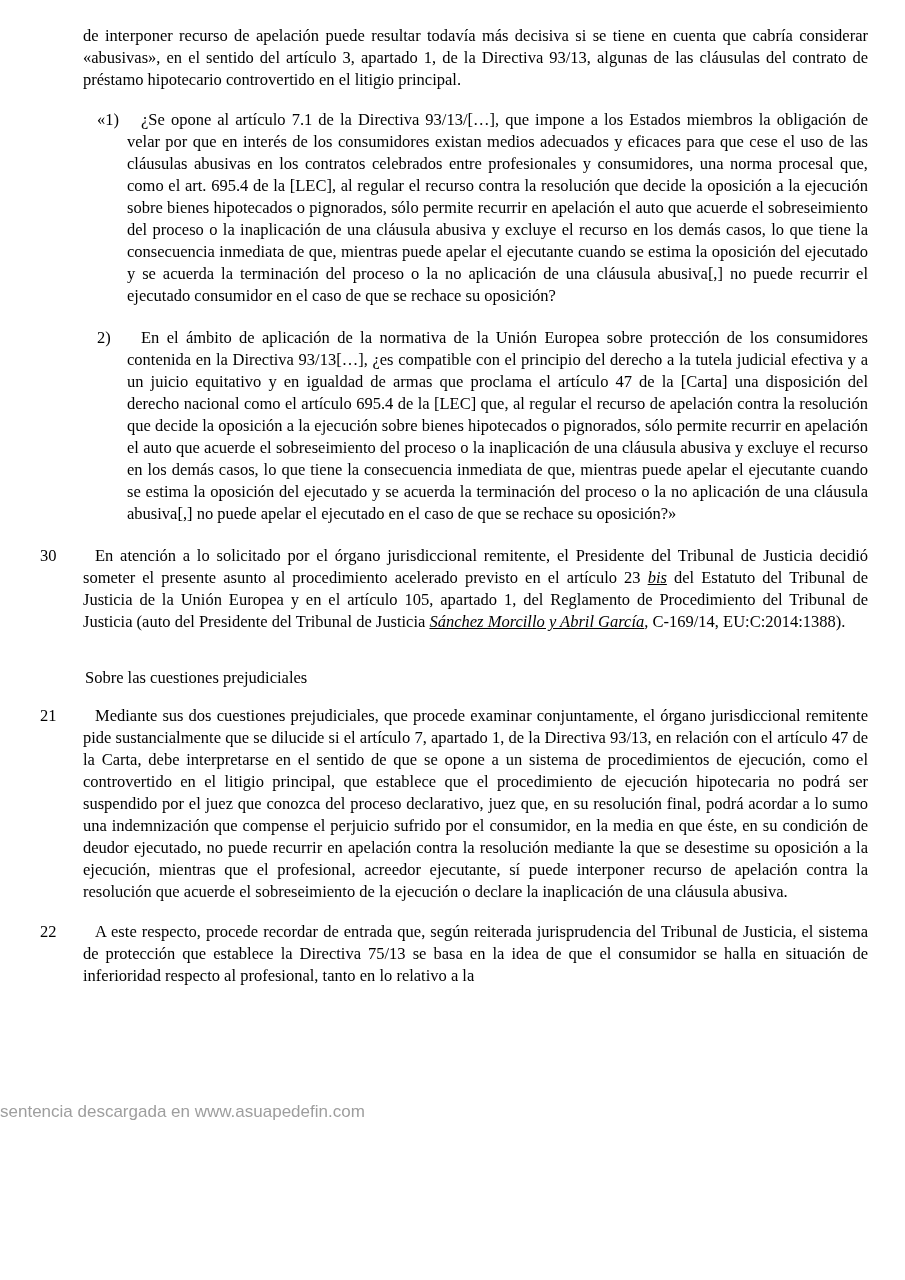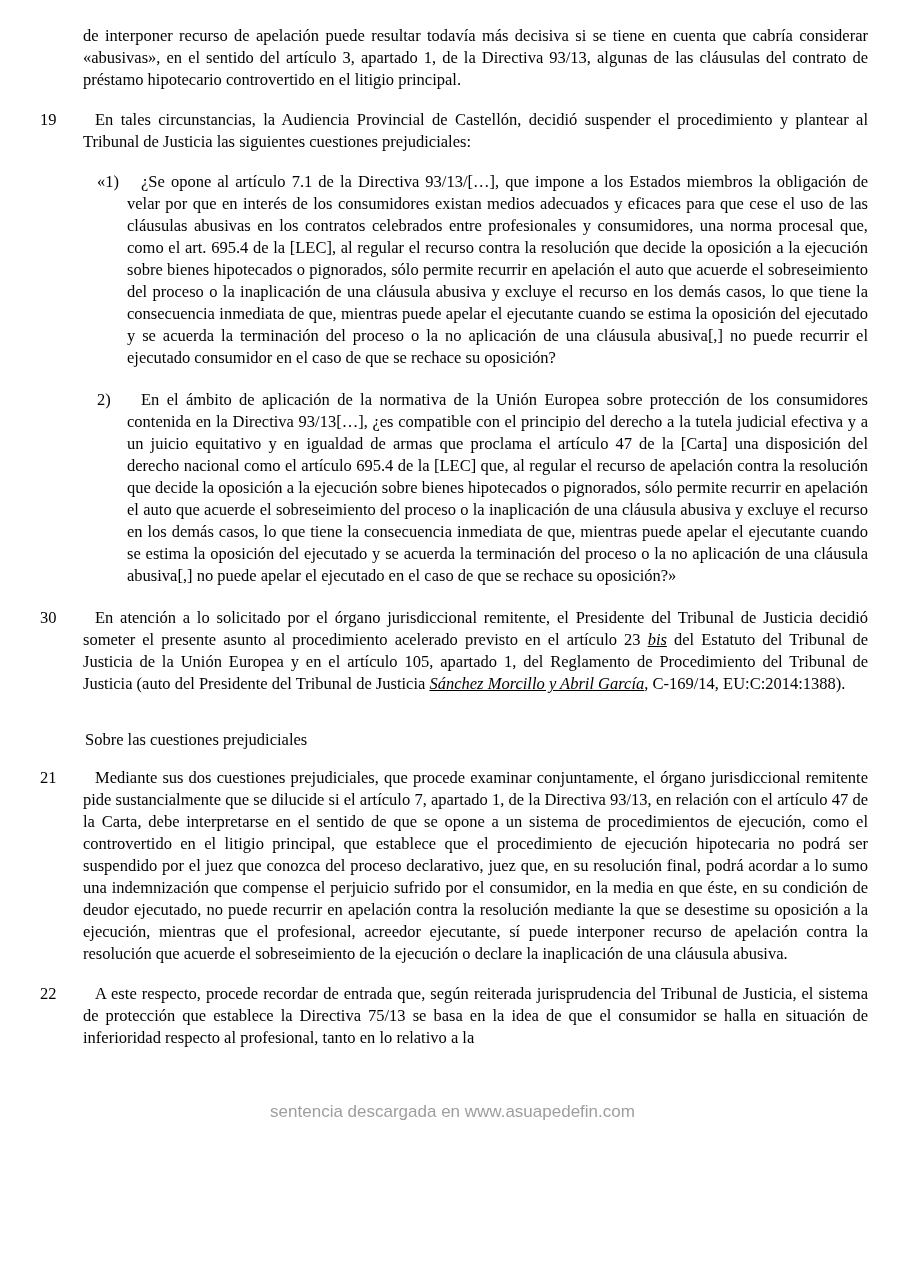--- a/index.html
+++ b/index.html
@@ -60,42 +60,38 @@
   }
   .italic {
     font-style: italic;
     text-decoration: underline;
   }
   .footer-watermark {
     position: absolute;
     left: 0;
     right: 0;
     bottom: 10px;
-    text-align: center;
+    text-align: left;
     font-family: "Liberation Sans", sans-serif;
     font-size: 17px;
     color: #9e9e9e;
     line-height: 20px;
   }
 </style>
 </head>
 <body>
 
 <div class="page">
   <div class="content">
 
     <div class="para continuation">
       <div class="para-num"></div>
       <div class="para-text">de interponer recurso de apelación puede resultar todavía más decisiva si se tiene en cuenta que cabría considerar «abusivas», en el sentido del artículo 3, apartado 1, de la Directiva 93/13, algunas de las cláusulas del contrato de préstamo hipotecario controvertido en el litigio principal.</div>
     </div>
 
-    <div class="para">
-      <div class="para-num">19</div>
-      <div class="para-text">En tales circunstancias, la Audiencia Provincial de Castellón, decidió suspender el procedimiento y plantear al Tribunal de Justicia las siguientes cuestiones prejudiciales:</div>
-    </div>
 
     <div class="quote">
       <div class="quote-marker">«1)</div>
       <div class="quote-text">¿Se opone al artículo 7.1 de la Directiva 93/13/[…], que impone a los Estados miembros la obligación de velar por que en interés de los consumidores existan medios adecuados y eficaces para que cese el uso de las cláusulas abusivas en los contratos celebrados entre profesionales y consumidores, una norma procesal que, como el art. 695.4 de la [LEC], al regular el recurso contra la resolución que decide la oposición a la ejecución sobre bienes hipotecados o pignorados, sólo permite recurrir en apelación el auto que acuerde el sobreseimiento del proceso o la inaplicación de una cláusula abusiva y excluye el recurso en los demás casos, lo que tiene la consecuencia inmediata de que, mientras puede apelar el ejecutante cuando se estima la oposición del ejecutado y se acuerda la terminación del proceso o la no aplicación de una cláusula abusiva[,] no puede recurrir el ejecutado consumidor en el caso de que se rechace su oposición?</div>
     </div>
 
     <div class="quote">
       <div class="quote-marker">2)</div>
       <div class="quote-text">En el ámbito de aplicación de la normativa de la Unión Europea sobre protección de los consumidores contenida en la Directiva 93/13[…], ¿es compatible con el principio del derecho a la tutela judicial efectiva y a un juicio equitativo y en igualdad de armas que proclama el artículo 47 de la [Carta] una disposición del derecho nacional como el artículo 695.4 de la [LEC] que, al regular el recurso de apelación contra la resolución que decide la oposición a la ejecución sobre bienes hipotecados o pignorados, sólo permite recurrir en apelación el auto que acuerde el sobreseimiento del proceso o la inaplicación de una cláusula abusiva y excluye el recurso en los demás casos, lo que tiene la consecuencia inmediata de que, mientras puede apelar el ejecutante cuando se estima la oposición del ejecutado y se acuerda la terminación del proceso o la no aplicación de una cláusula abusiva[,] no puede apelar el ejecutado en el caso de que se rechace su oposición?»</div>
     </div>

